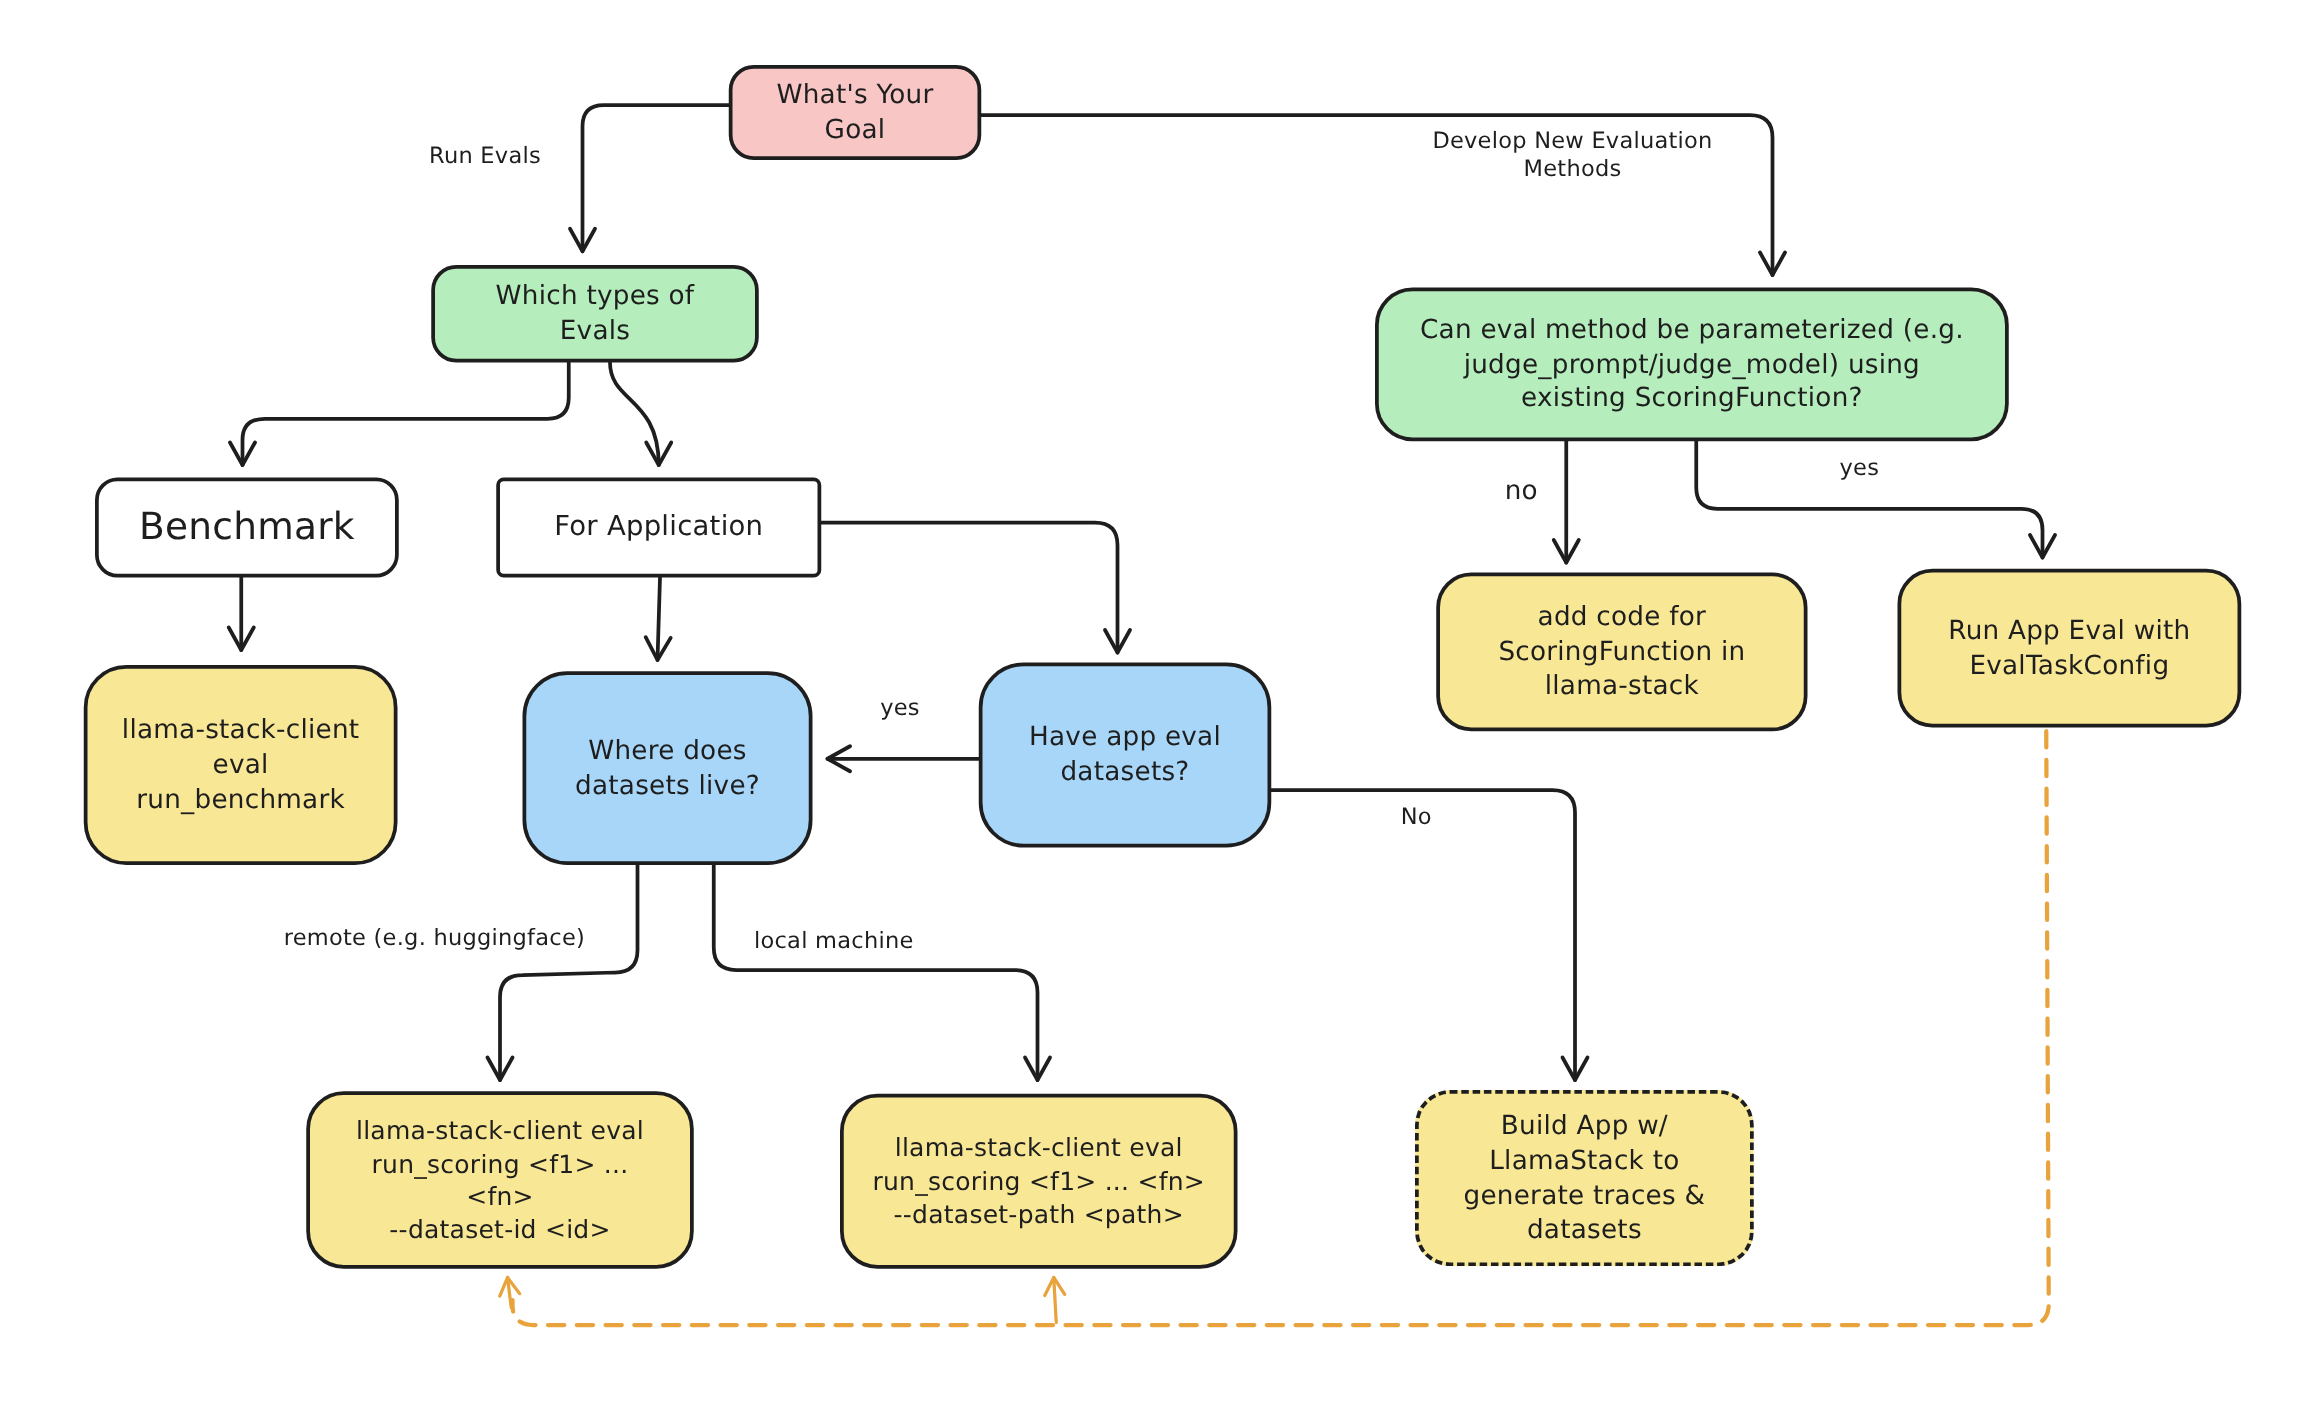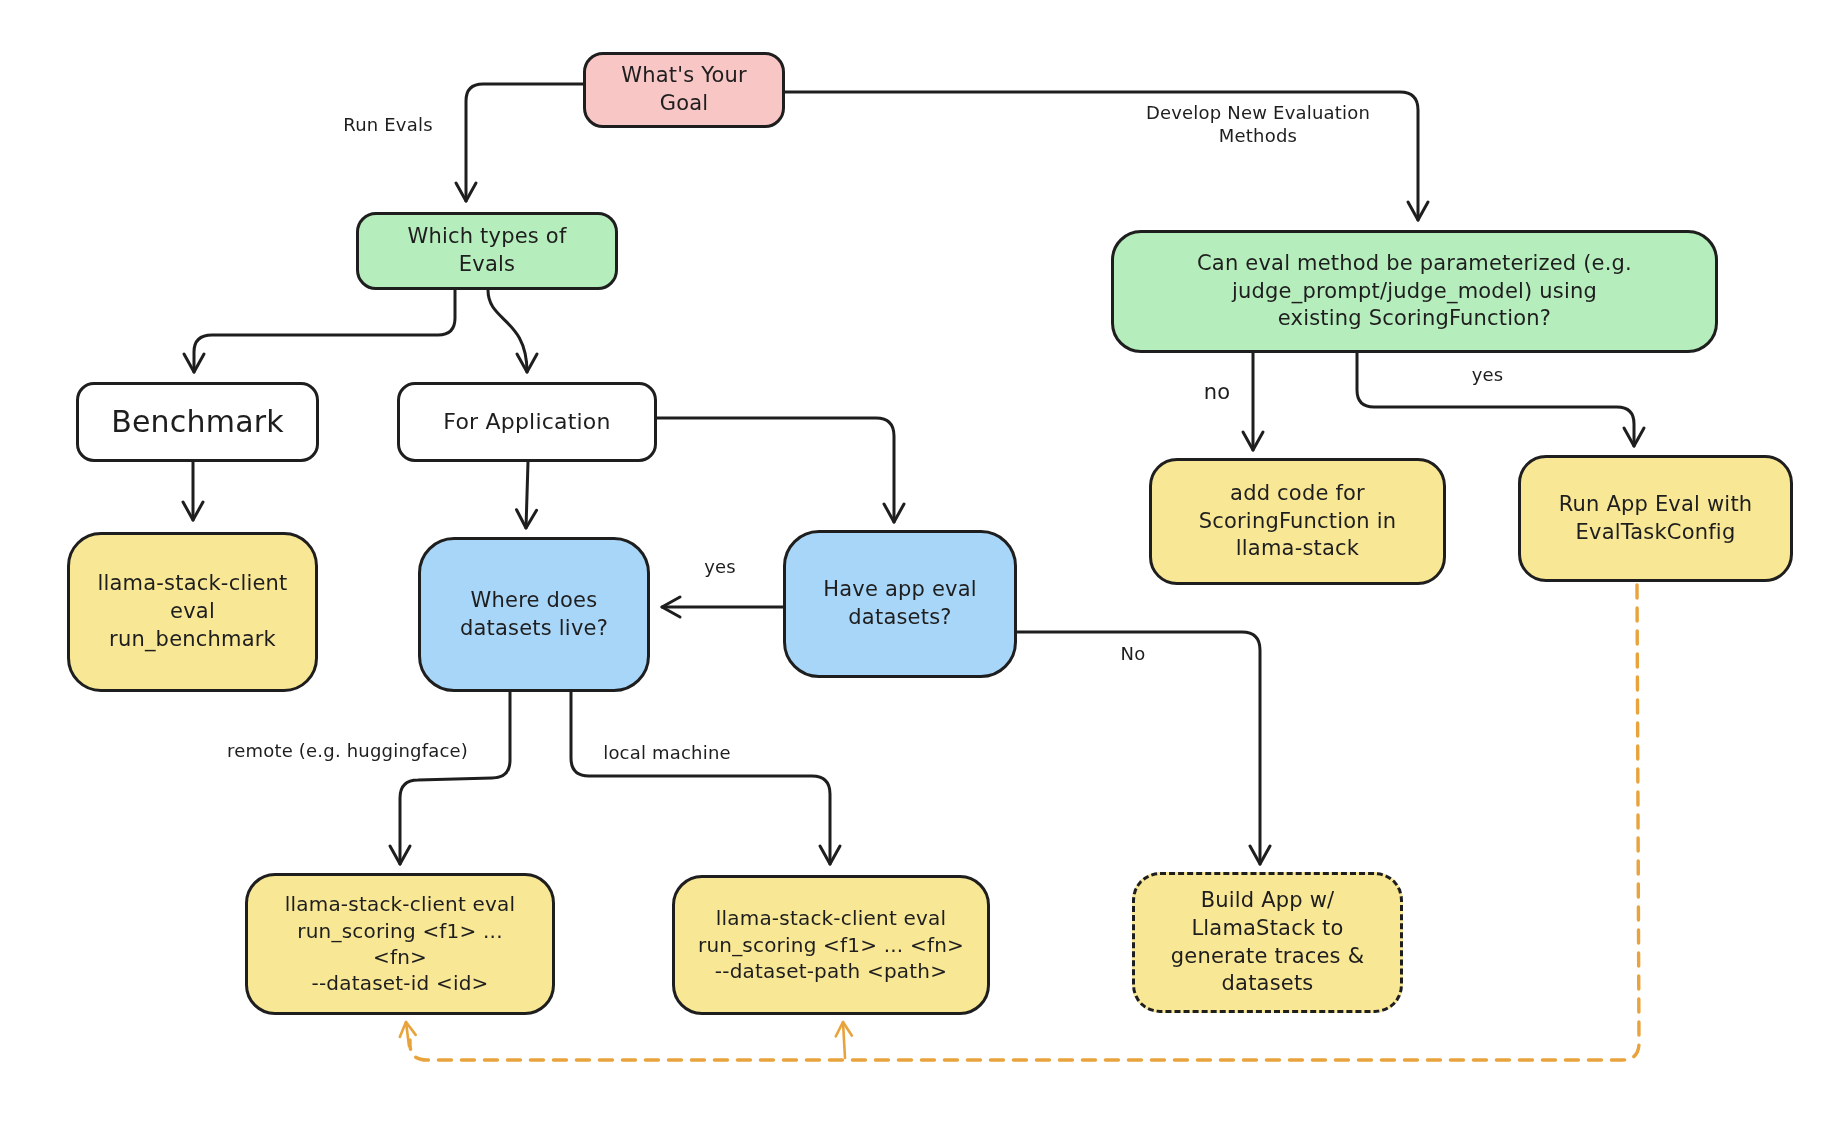--- a/index.html
+++ b/index.html
@@ -13,36 +13,36 @@
   svg.edges{position:absolute;left:0;top:0;pointer-events:none;}
   .node{
     position:absolute;box-sizing:border-box;
     display:flex;align-items:center;justify-content:center;
     text-align:center;white-space:pre-line;line-height:1.32;
     border:3px solid var(--stroke,#1e1e1e);
     background:#ffffff;font-size:21px;letter-spacing:.2px;
     padding:6px 22px;
   }
   .pink  {background:var(--pink,#f7c6c5);}
-  .green {background:var(--green,#b5edbc);margin-left:11px;}
+  .green {background:var(--green,#b5edbc);}
   .blue  {background:var(--blue,#a8d6f8);}
   .yellow{background:var(--yellow,#f8e795);}
   .dashed{border-style:dashed;}
   .edge-label{
     position:absolute;text-align:center;white-space:pre-line;
     font-size:18px;line-height:1.25;letter-spacing:.2px;
     color:var(--stroke,#1e1e1e);
   }
 
   
   .n-goal           {left:583px;top:52px;width:202px;height:76px;border-radius:20px;}
   .n-which-types    {left:345px;top:212px;width:262px;height:78px;border-radius:20px;}
-  .n-develop-q      {left:1100px;top:230px;width:607px;height:123px;border-radius:30px;}
+  .n-develop-q      {left:1100px;top:230px;width:507px;height:123px;border-radius:30px;}
   .n-benchmark      {left:76px;top:382px;width:243px;height:80px;border-radius:18px;font-size:30px;}
-  .n-for-application{left:397px;top:382px;width:260px;height:80px;border-radius:18px;font-size:22px;}
+  .n-for-application{left:397px;top:382px;width:260px;height:80px;border-radius:6px;font-size:22px;}
   .n-run-benchmark  {left:67px;top:532px;width:251px;height:160px;border-radius:34px;}
   .n-where-datasets {left:418px;top:537px;width:232px;height:155px;border-radius:36px;}
   .n-have-app       {left:783px;top:530px;width:234px;height:148px;border-radius:36px;}
   .n-add-code       {left:1149px;top:458px;width:297px;height:127px;border-radius:28px;}
   .n-run-app-eval   {left:1518px;top:455px;width:275px;height:127px;border-radius:28px;}
   .n-run-scoring-id {left:245px;top:873px;width:310px;height:142px;border-radius:30px;font-size:20px;}
   .n-run-scoring-path{left:672px;top:875px;width:318px;height:140px;border-radius:30px;font-size:20px;}
   .n-build-app      {left:1132px;top:872px;width:271px;height:141px;border-radius:28px;}
 
   

